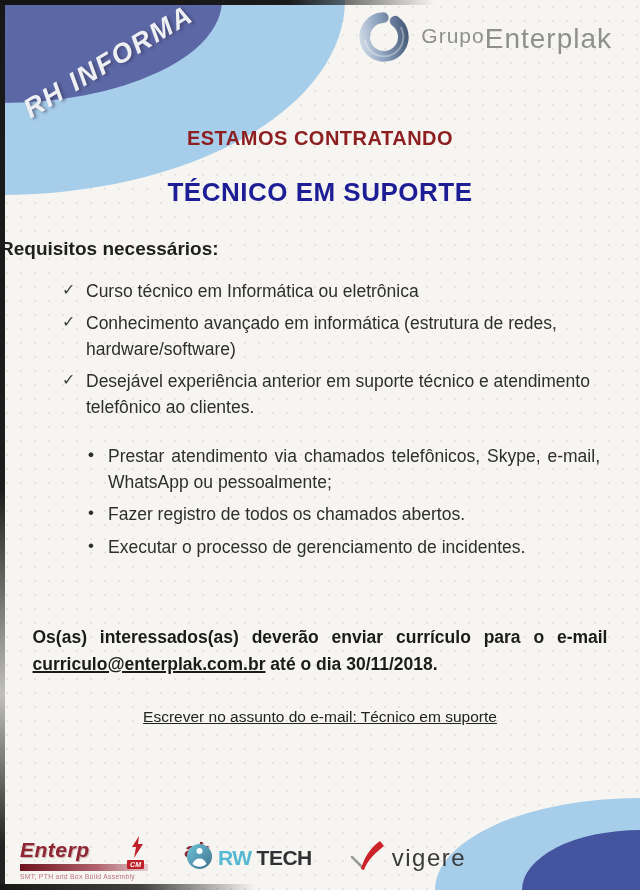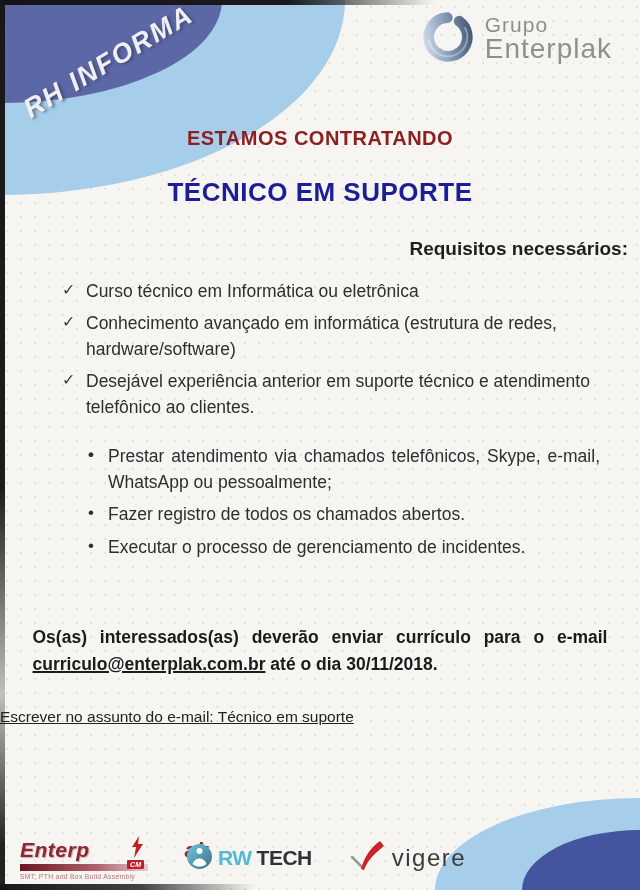--- a/index.html
+++ b/index.html
@@ -29,40 +29,40 @@
     background:#44549e;border-top-left-radius:100% 100%;z-index:2;}
   .ribbon{
     position:absolute;left:26px;top:96px;z-index:3;width:230px;
     transform:rotate(-31deg);transform-origin:left center;
     font-size:27px;font-weight:bold;font-style:italic;letter-spacing:2px;
     color:#eef0f4;text-shadow:2px 2px 3px rgba(55,58,90,.6);
     white-space:nowrap;
   }
   
   .brand{position:absolute;top:8px;right:28px;display:flex;align-items:center;gap:8px;z-index:5;}
-  .brand-text{display:flex;flex-direction:column;color:#8f8f8f;line-height:1.02;}
+  .brand-text{display:flex;flex-direction:row;color:#8f8f8f;line-height:1.02;}
   .brand-group{font-size:21px;font-weight:400;letter-spacing:1px;}
   .brand-company{font-size:28px;font-weight:400;letter-spacing:1px;}
   
   .content{position:relative;z-index:10;padding-top:127px;}
   .kicker{text-align:center;font-size:20px;font-weight:bold;color:#8d1f21;letter-spacing:.5px;margin:0;}
   .title{text-align:center;font-size:26px;font-weight:bold;color:#1d1d96;letter-spacing:.5px;margin:27px 0 0 0;}
-  .sec-heading{text-align:right;font-size:19px;font-weight:bold;color:#1e1e1e;margin:30px 12px 0 0;}
+  .sec-heading{text-align:left;font-size:19px;font-weight:bold;color:#1e1e1e;margin:30px 12px 0 0;}
   ul{list-style:none;margin:0;padding:0;}
   .checklist{margin:18px 0 0 62px;width:538px;font-size:17.5px;color:#2e2e2e;line-height:1.52;}
   .checklist li{position:relative;padding-left:24px;margin-bottom:5px;}
   .checklist .mark{position:absolute;left:0;top:0;color:#3c3c3c;font-size:16px;}
   .duties-heading{margin-top:66px;}
   .bullets{margin:22px 0 0 86px;width:514px;font-size:17.5px;color:#2e2e2e;line-height:1.5;}
   .bullets li{position:relative;padding-left:22px;margin-bottom:6px;text-align:justify;}
   .bullets .mark{position:absolute;left:2px;top:-1px;color:#2e2e2e;font-size:17px;}
   .application{margin:64px auto 0 auto;width:575px;font-size:17.5px;font-weight:bold;
     color:#1b1b1b;text-align:justify;line-height:1.55;}
   .application a{color:#1b1b1b;text-decoration:underline;text-decoration-thickness:2px;}
-  .subject{margin:30px 0 0 0;text-align:left;font-size:15.5px;color:#222;}
+  .subject{margin:30px 0 0 0;text-align:center;font-size:15.5px;color:#222;}
   .subject span{text-decoration:underline;}
   
   .footer{position:absolute;left:20px;bottom:10px;display:flex;align-items:center;gap:38px;z-index:10;}
   .lg-enterplak{display:flex;flex-direction:column;width:128px;}
   .lg-enterplak .word{font-size:21px;font-weight:bold;font-style:italic;color:#8e2633;
     display:flex;align-items:center;letter-spacing:.5px;text-shadow:1px 1px 1px rgba(120,40,50,.35);gap:41px;}
   .lg-enterplak .bar{position:relative;height:7px;margin-top:1px;
     background:linear-gradient(to right,#6e1420,#b0626c 60%,#e3cdd0);}
   .lg-enterplak .cm{position:absolute;right:4px;top:-4px;background:#c0202a;color:#fff;
     font-size:7px;font-weight:bold;padding:1px 3px;border-radius:1px;font-style:italic;}

